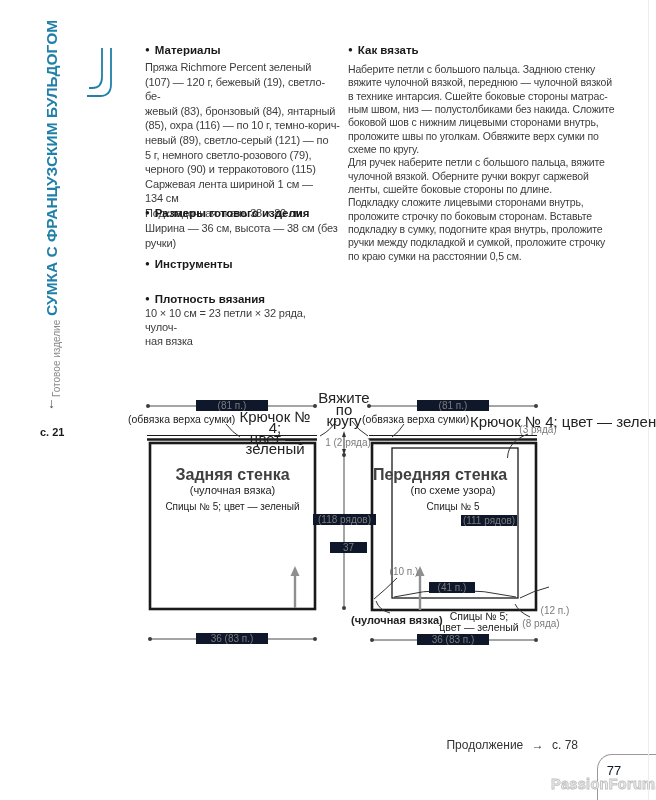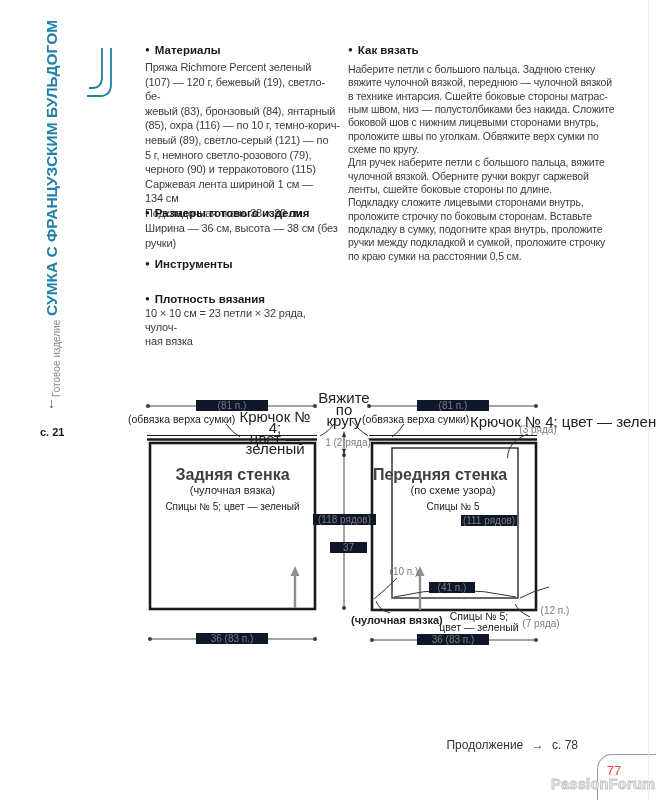--- a/index.html
+++ b/index.html
@@ -174,27 +174,27 @@
   <div class="abs dtitle center" style="left:372px;top:466px;width:136px;">Передняя стенка</div>
   <div class="abs dsub center" style="left:372px;top:484px;width:162px;">(по схеме узора)</div>
   <div class="abs dneedles center" style="left:372px;top:501px;width:162px;">Спицы № 5</div>
   <div class="abs glabel bg" style="left:461px;top:515px;width:56px;">(111 рядов)</div>
   <div class="abs glabel" style="left:385px;top:566px;width:38px;">(10 п.)</div>
   <div class="abs glabel bg" style="left:429px;top:582px;width:46px;">(41 п.)</div>
   <div class="abs glabel" style="left:535px;top:605px;width:40px;">(12 п.)</div>
   <div class="abs blabel" style="left:351px;top:614px;font-size:11px;font-weight:bold;">(чулочная вязка)</div>
   <div class="abs blabel center pre" style="left:439px;top:611px;width:80px;line-height:11.2px;font-size:10.5px;">Спицы № 5;
 цвет — зеленый</div>
-  <div class="abs glabel" style="left:519px;top:618px;width:44px;">(7 ряда)</div>
+  <div class="abs glabel" style="left:519px;top:618px;width:44px;">(8 ряда)</div>
   <div class="abs glabel bg" style="left:417px;top:634px;width:72px;">36 (83 п.)</div>
 
   <div class="abs" style="left:420px;top:738px;width:158px;text-align:right;font-size:12px;color:#333;">
     <span>Продолжение</span>
     <span style="margin:0 5px;">→</span>
     <span>с. 78</span>
   </div>
   <div class="abs corner" style="left:597px;top:754px;width:58px;height:45px;"></div>
-  <div class="abs center" style="left:596px;top:763px;width:36px;font-size:13px;color:#ef4444;">77</div>
+  <div class="abs center" style="left:596px;top:763px;width:36px;font-size:13px;color:#0f172a;">77</div>
   <div class="abs watermark" style="left:551px;top:776px;">PassionForum.ru</div>
 
   <div class="abs" style="left:648px;top:0;width:1px;height:800px;background:#ededed;"></div>
 
 </div>
 
 </body></html>

